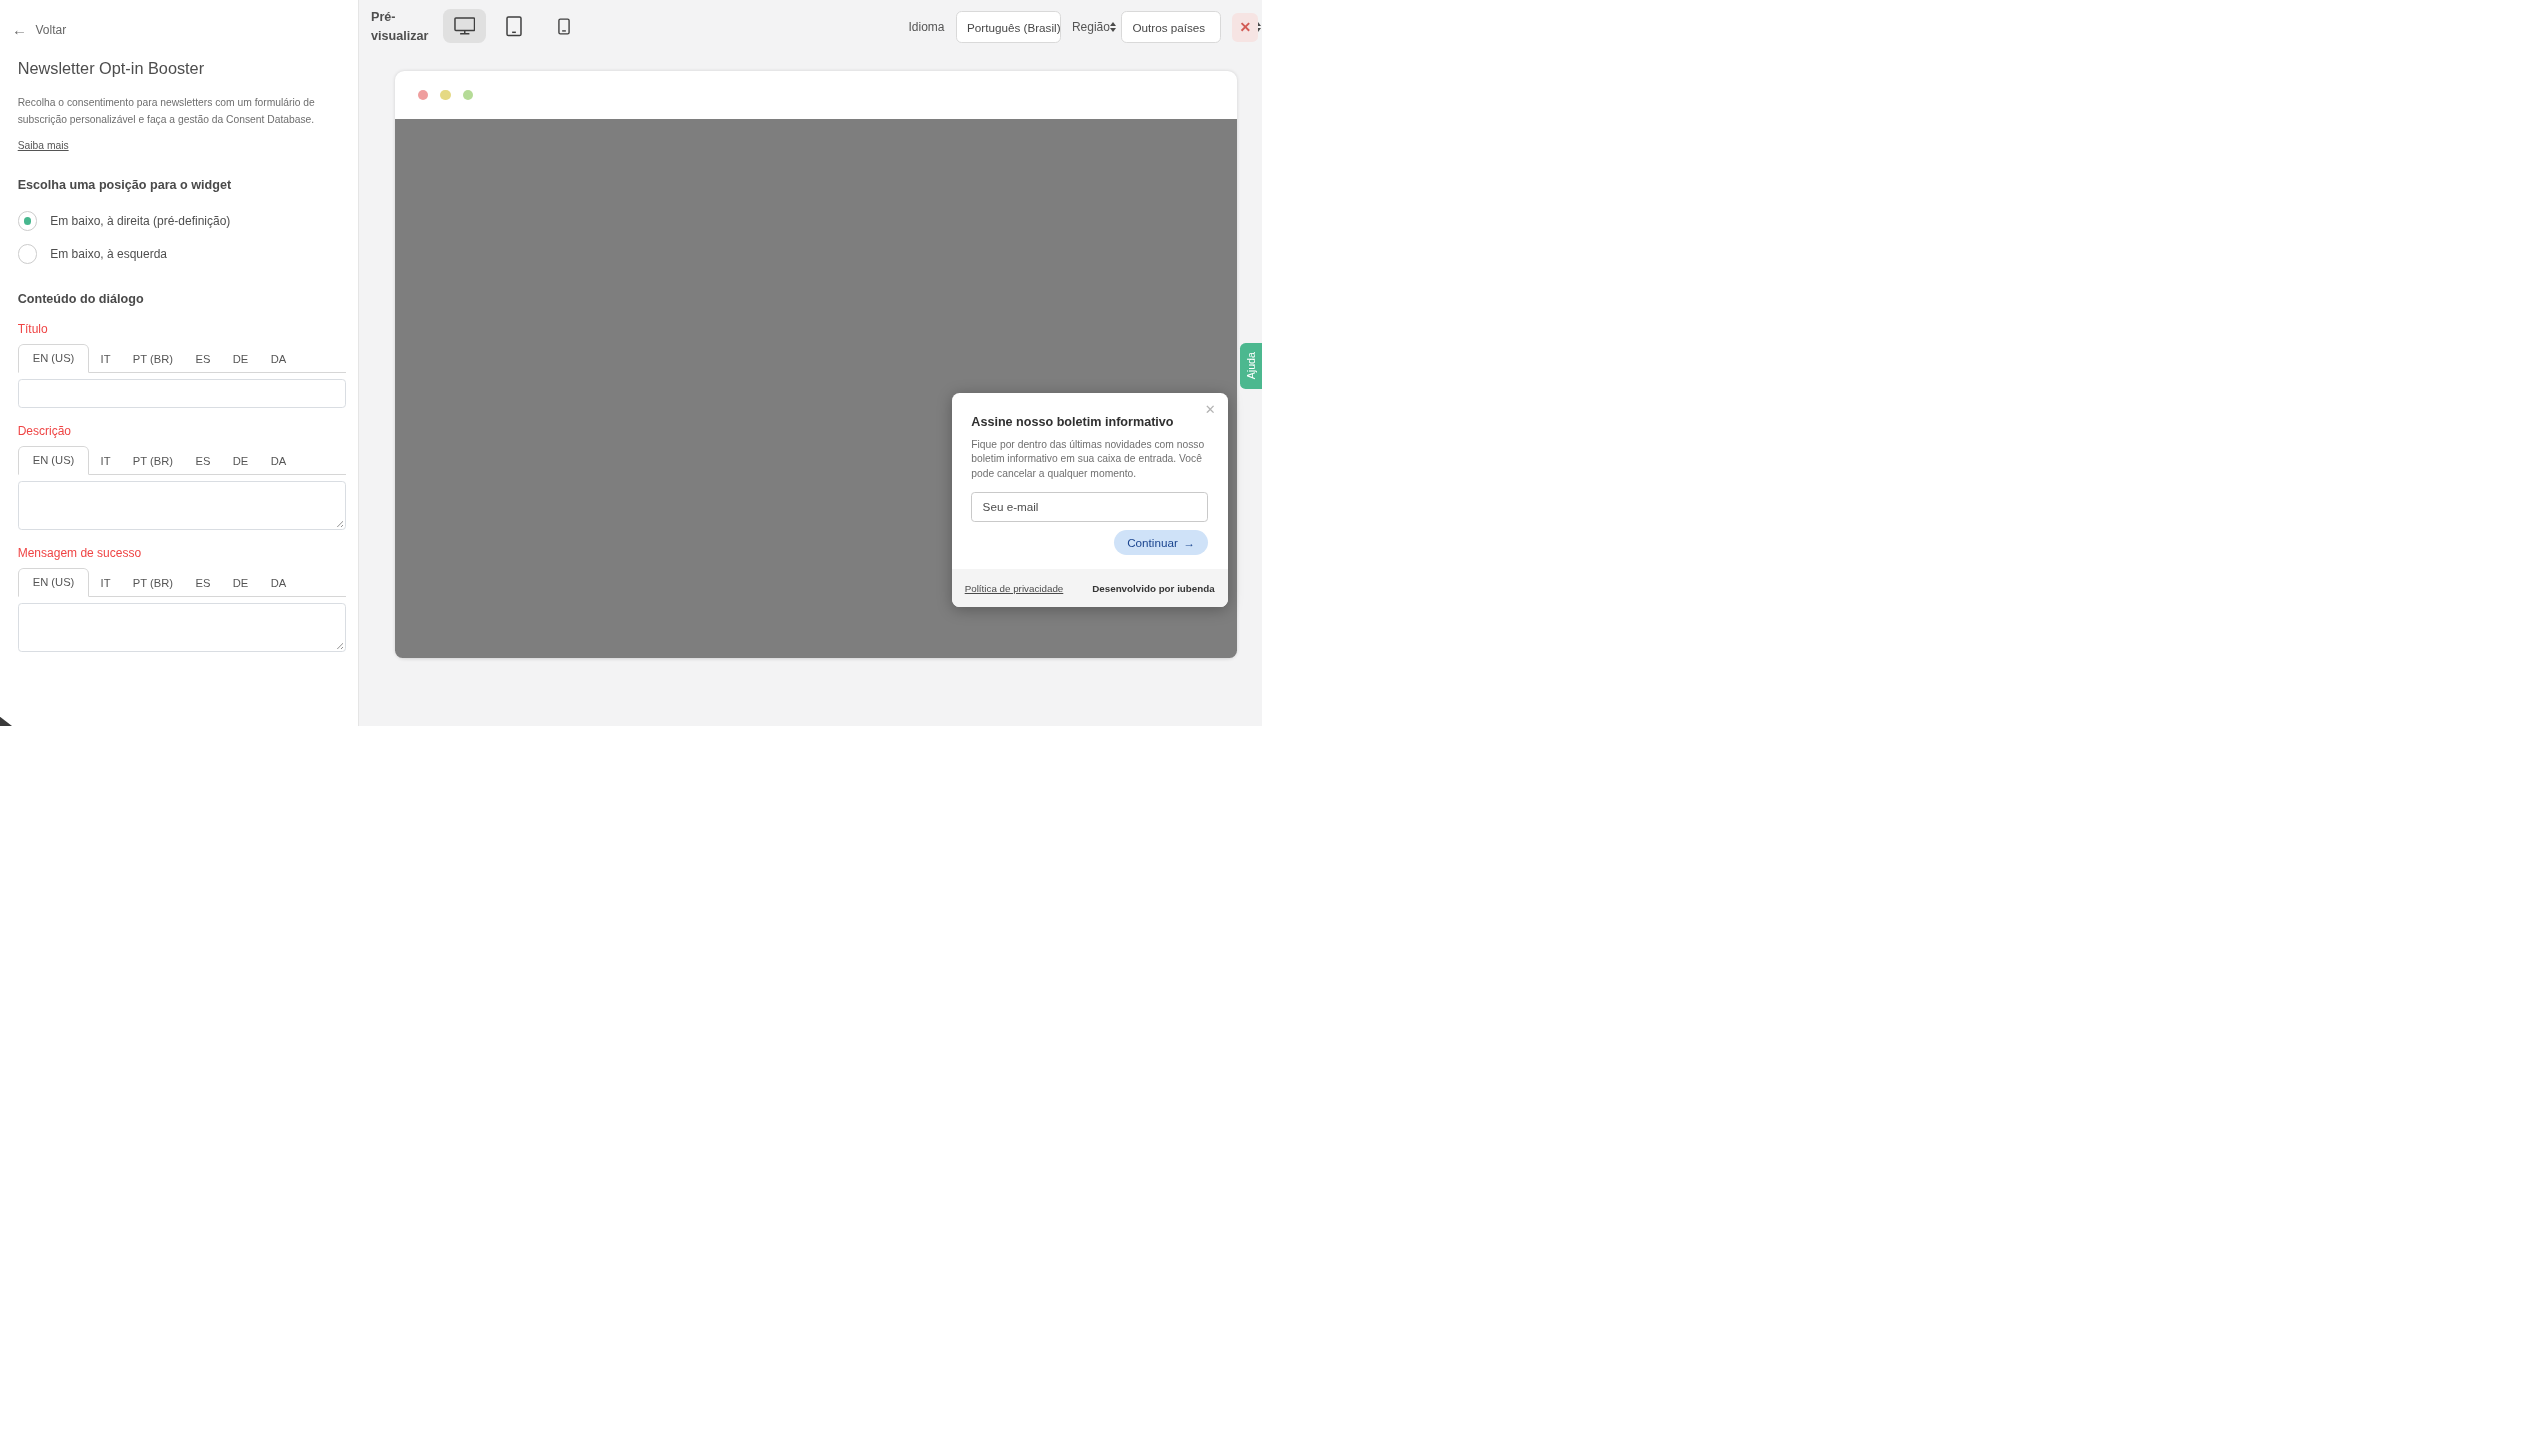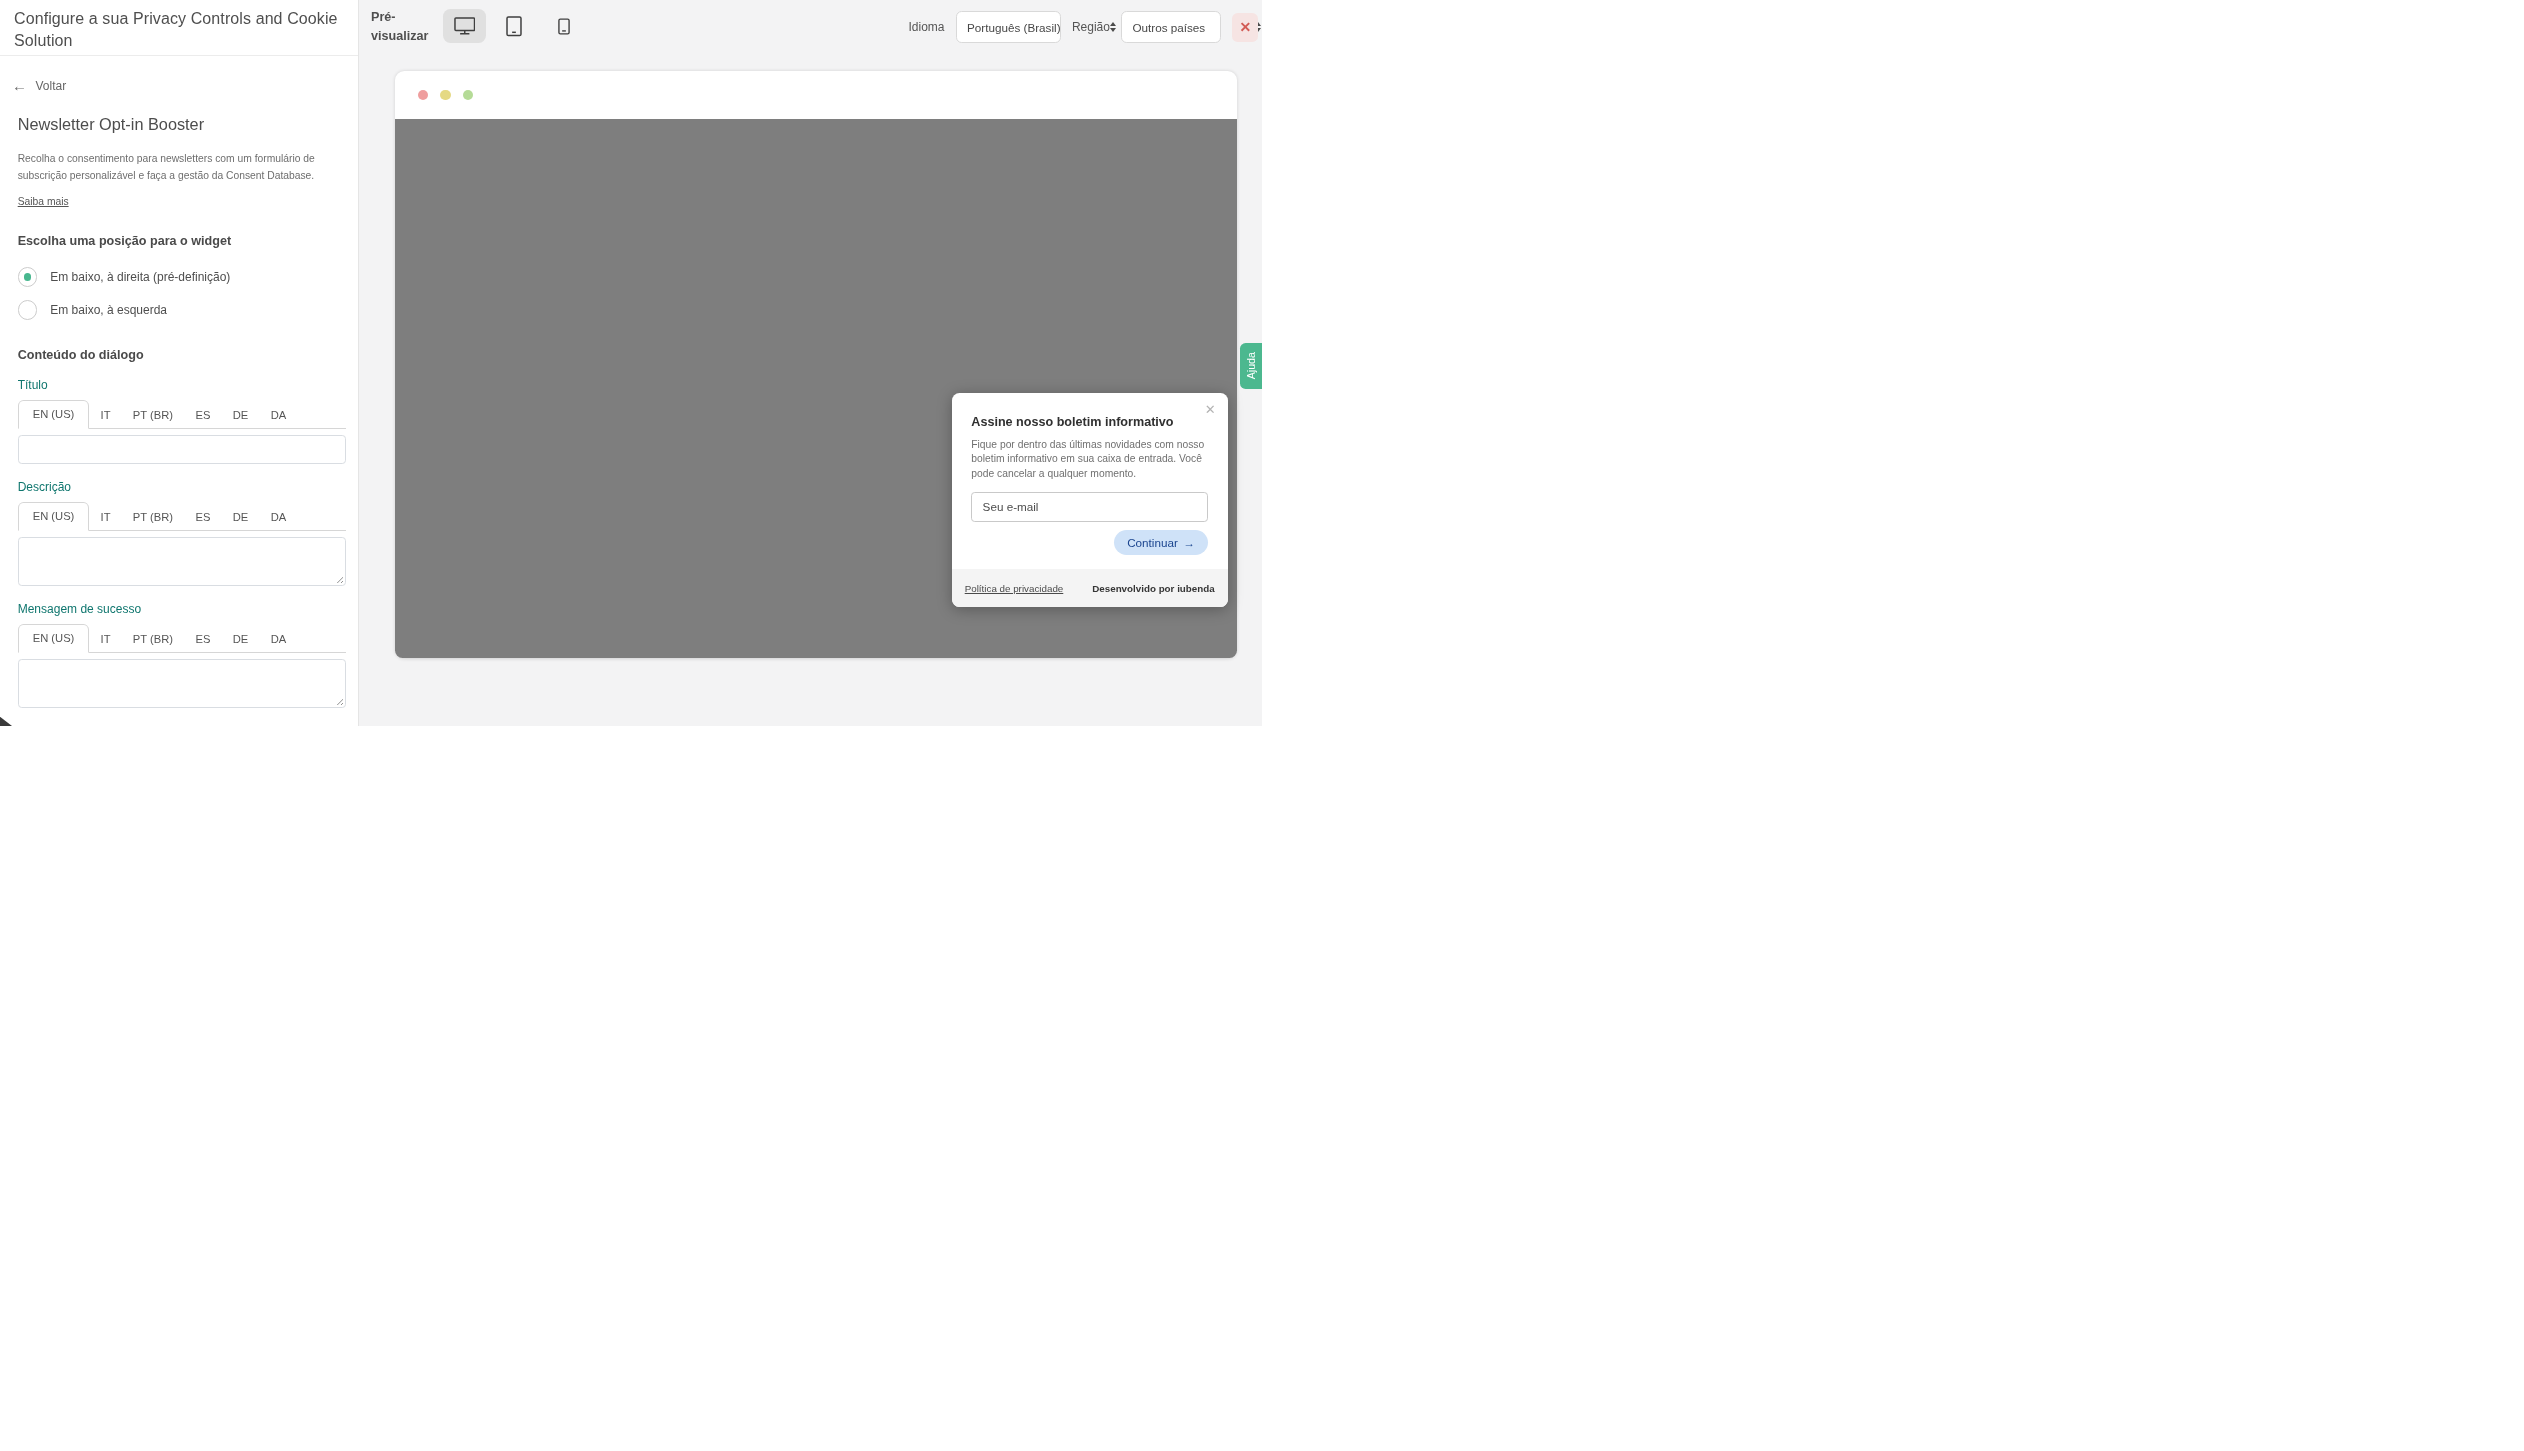--- a/index.html
+++ b/index.html
@@ -20,21 +20,21 @@
   .widget-desc { margin-top:17px; width:310px; font-size:10.3px; line-height:1.62; color:#6e6e6e; }
   .learn-more { display:inline-block; margin-top:12px; font-size:10.3px; color:#555555; text-decoration:underline; cursor:pointer; }
   .section-heading { margin-top:26px; font-size:12.6px; font-weight:700; color:#4a4a4a; }
   .radio-group { margin-top:15px; }
   .radio-row { display:flex; align-items:center; gap:13px; height:28px; margin-bottom:4.7px; cursor:pointer; }
   .radio-circle { width:19.6px; height:19.6px; border-radius:50%; border:0.9px solid #cccccc; background:#fff;
                   display:flex; align-items:center; justify-content:center; flex:0 0 auto; }
   .radio-dot { width:7.5px; height:7.5px; border-radius:50%; background:#47b78e; }
   .radio-label { font-size:12px; color:#4e4e4e; }
   .content-heading { margin-top:24px; }
-  .field-label { margin-top:16px; font-size:12px; color:#0f766e; }
+  .field-label { margin-top:16px; font-size:12px; color:#ef4444; }
   .lang-tabs { display:flex; align-items:flex-end; margin-top:8.4px; width:328px;
                border-bottom:0.9px solid #d6d6d6; }
   .lang-tab { padding:6.5px 11.2px 7.5px; font-size:11.2px; color:#555555; cursor:pointer; white-space:nowrap; }
   .lang-tab.active { border:0.9px solid #d6d6d6; border-bottom:0.9px solid #ffffff; border-radius:5.6px 5.6px 0 0;
                      background:#ffffff; margin-bottom:-0.9px; padding:6.5px 14px 8.4px; }
   .text-input { display:block; margin-top:5.6px; width:328px; height:29px; border:0.9px solid #d9dde2; border-radius:3.7px;
                 background:#fff; font-size:11.7px; color:#444; padding:0 8.4px; outline:none;
                 font-family:"Liberation Sans", sans-serif; }
   .ta-wrap { position:relative; width:328px; margin-top:5.6px; }
   .text-area { display:block; width:328px; height:49px; border:0.9px solid #d9dde2; border-radius:3.7px; background:#fff;
@@ -111,23 +111,20 @@
                      clip-path:polygon(0 0, 100% 100%, 0 100%); }
 
   .icon-svg { display:block; }
 </style>
 </head>
 <body>
 
 <div class="page">
 
   <aside class="sidebar">
-    <div class="sidebar-header">
-      <div class="sidebar-title">Configure a sua Privacy Controls and Cookie Solution</div>
-    </div>
     <div class="sidebar-body">
 
       <div class="back-row">
         <span class="back-arrow">←</span>
         <span class="back-label">Voltar</span>
       </div>
 
       <h2 class="widget-title">Newsletter Opt-in Booster</h2>
       <p class="widget-desc">Recolha o consentimento para newsletters com um formulário de subscrição personalizável e faça a gestão da Consent Database.</p>
       <a class="learn-more">Saiba mais</a>

